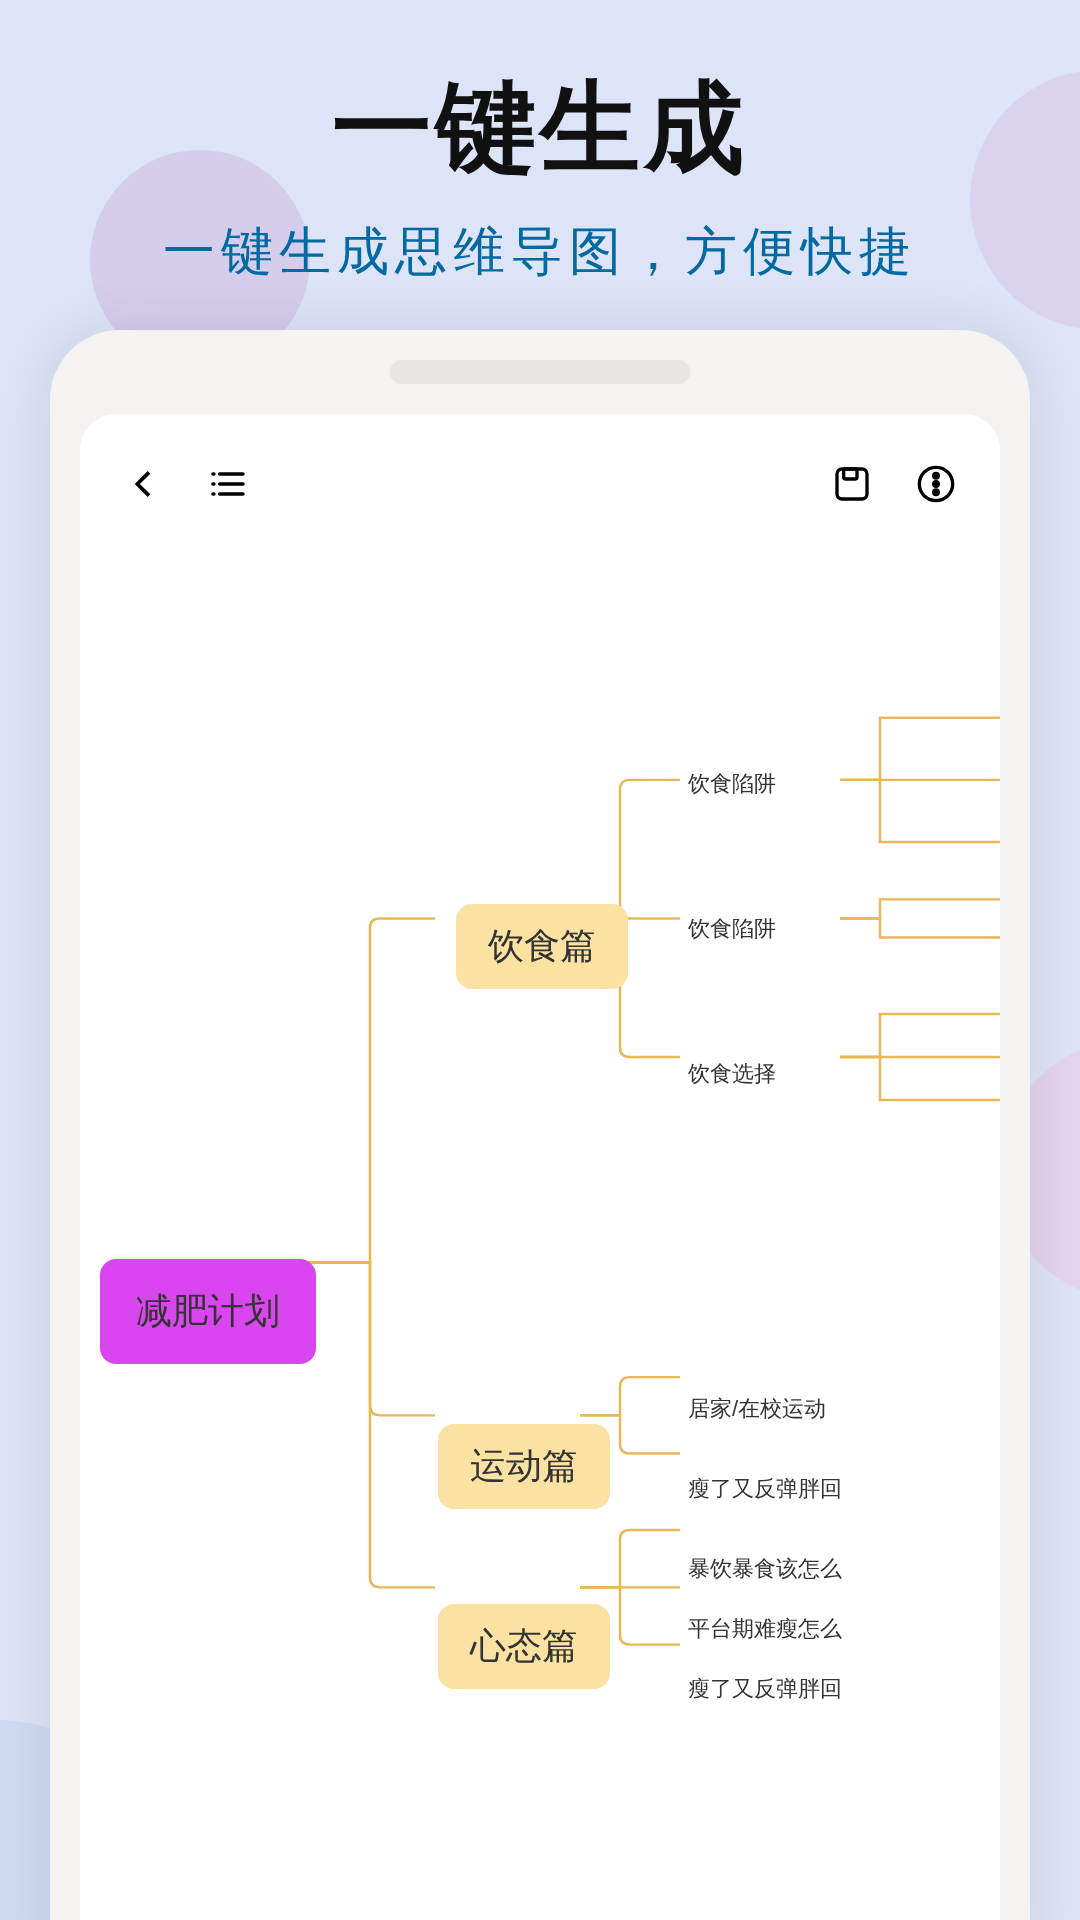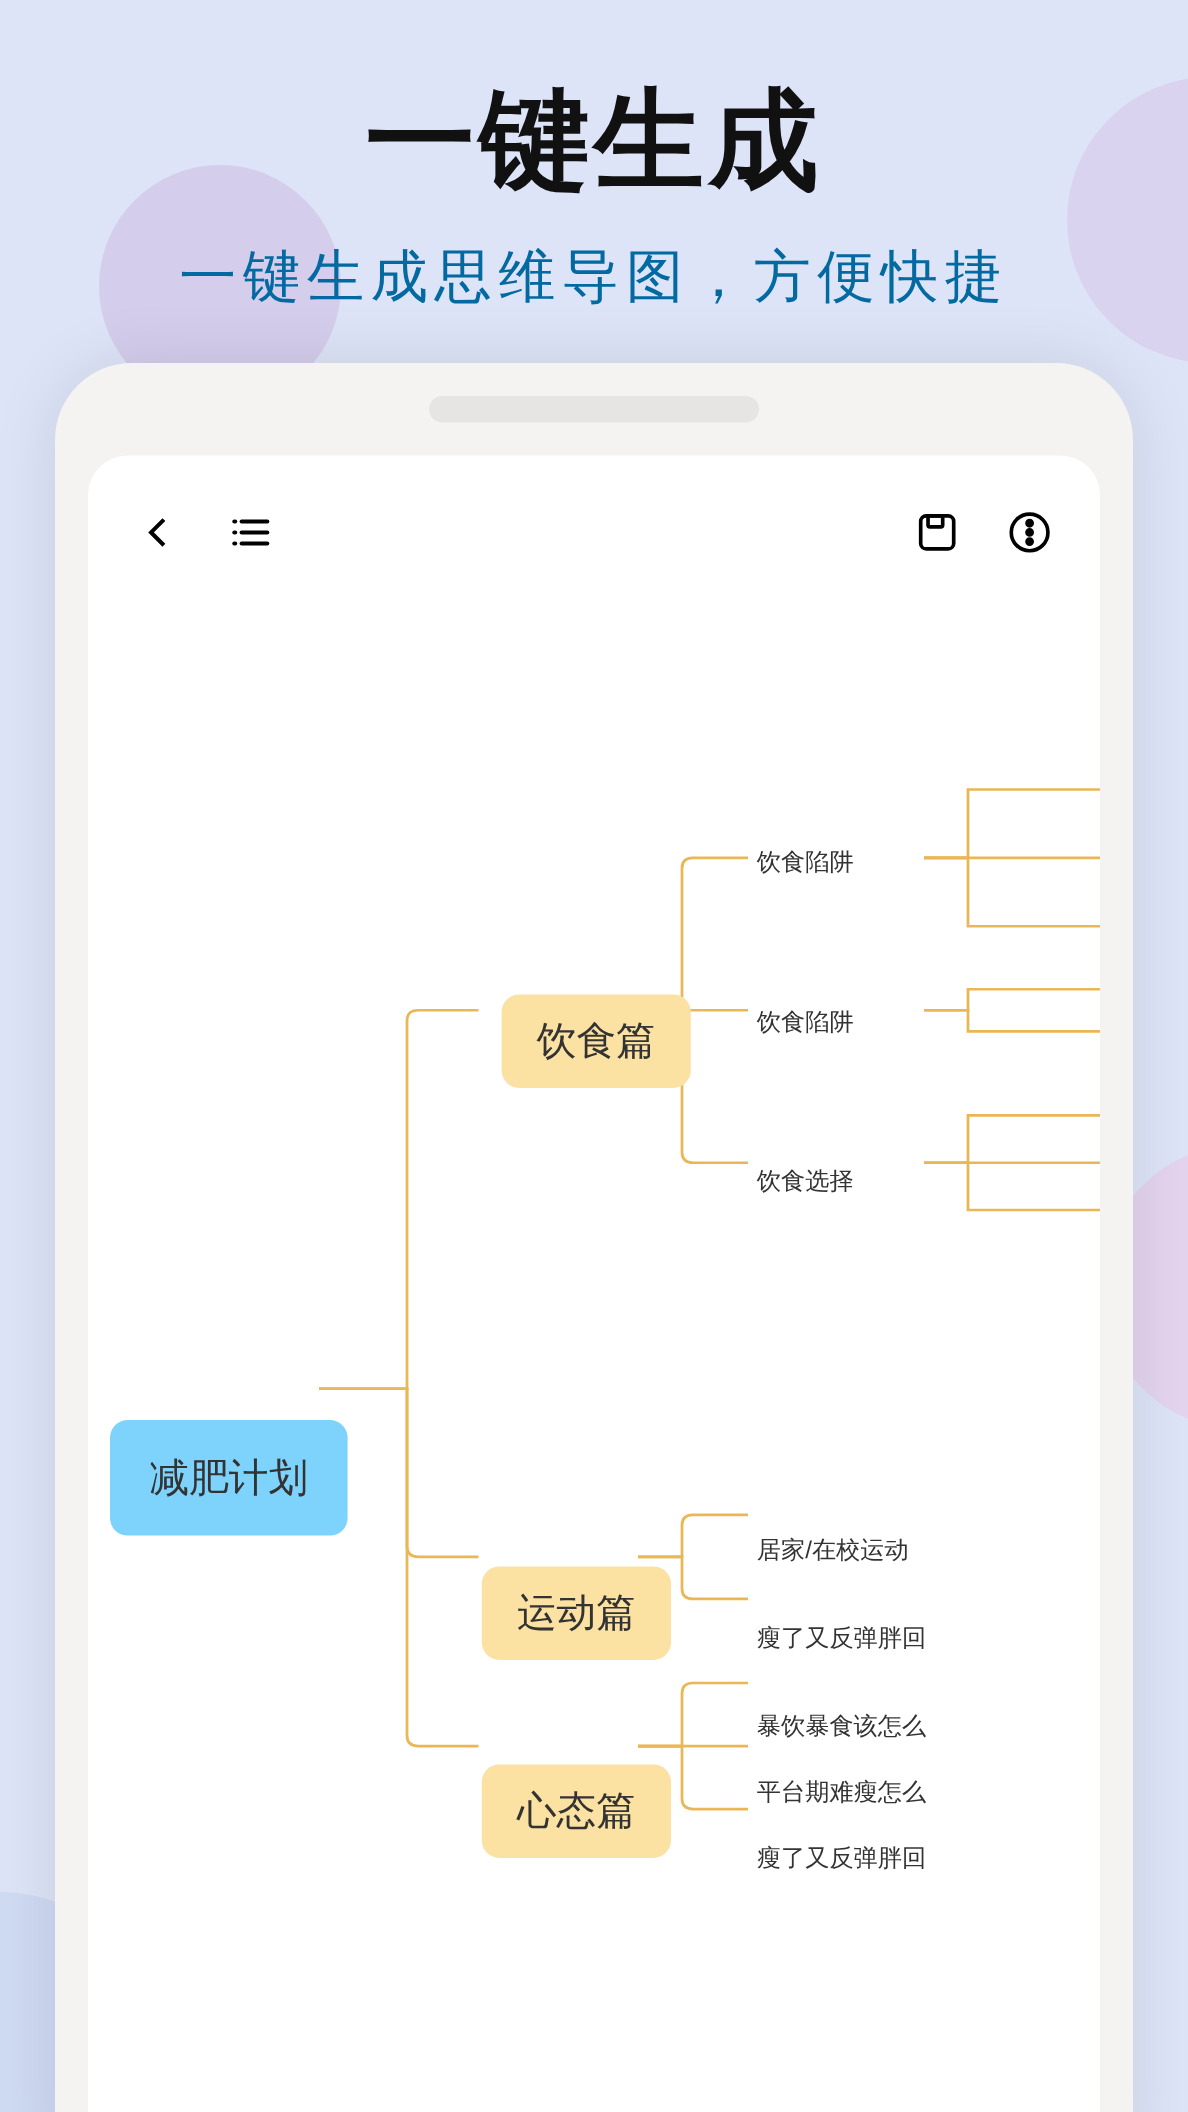--- a/index.html
+++ b/index.html
@@ -116,23 +116,22 @@
   position: absolute;
   border-radius: 16px;
   display: flex;
   align-items: center;
   justify-content: center;
   font-size: 36px;
   color: #333;
   white-space: nowrap;
 }
 .node.root {
-  background: #7dd3fc;
+  background: #d946ef;
   padding: 28px 36px;
-  margin-top: 32px;
 }
 .node.branch {
   background: #fbe1a2;
   padding: 18px 32px;
 }
 .node.leaf-text {
   font-size: 22px;
   color: #333;
   background: none;
 }

